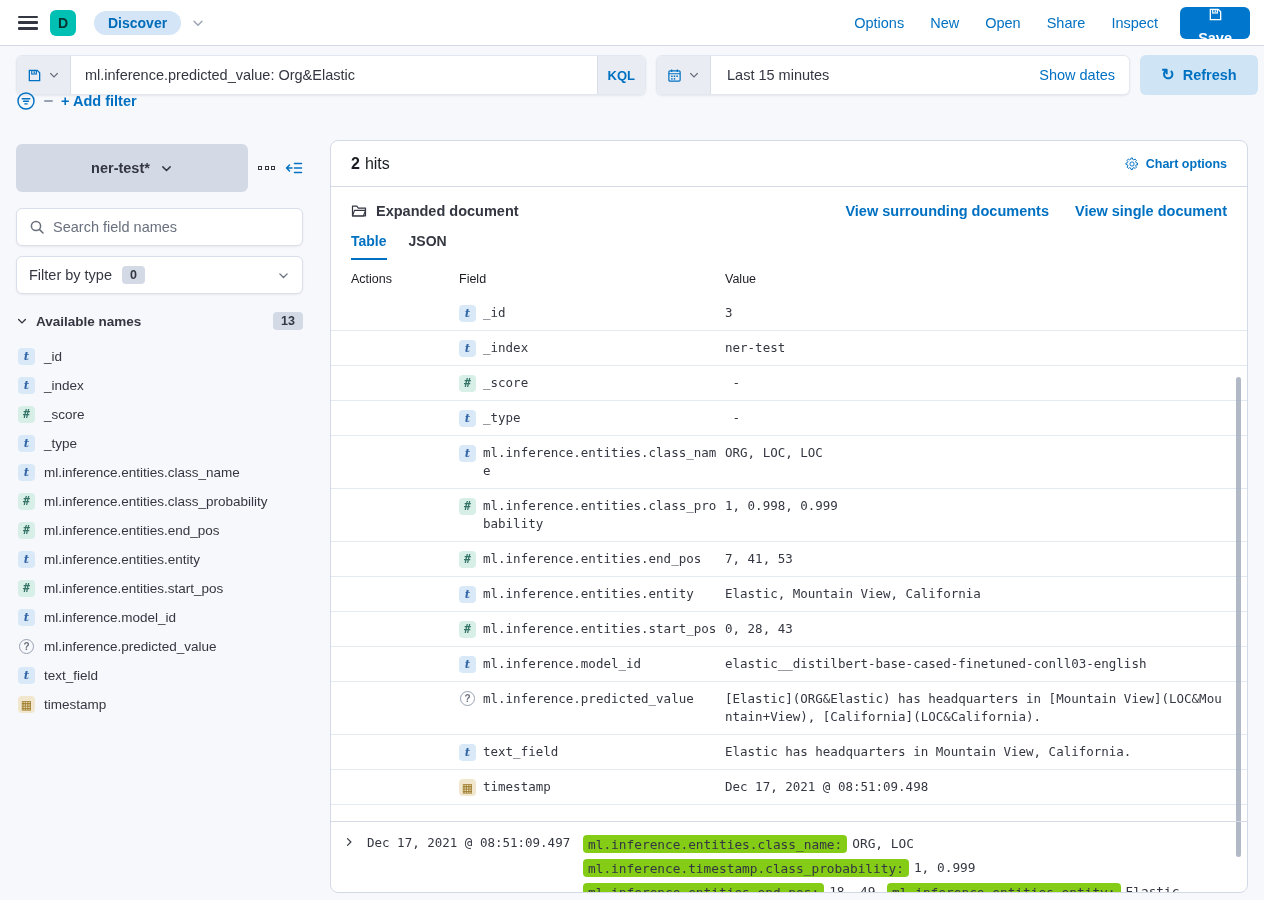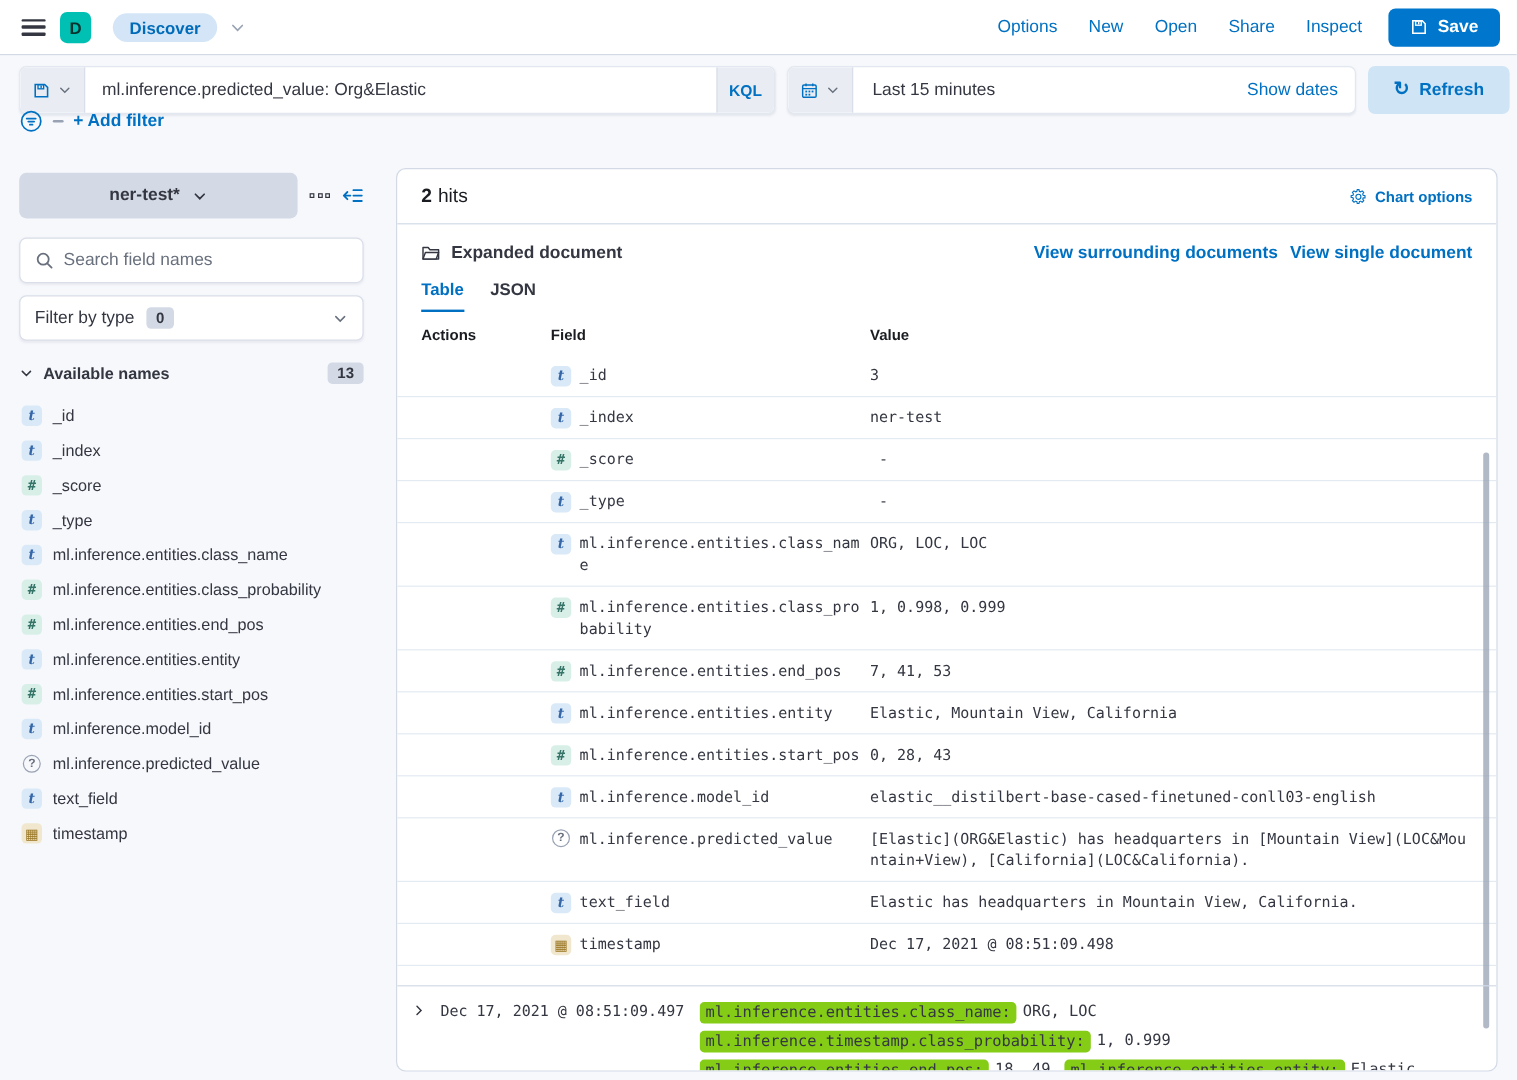--- a/index.html
+++ b/index.html
@@ -27,21 +27,21 @@
   .breadcrumb-pill {
     background:#d3e5f6; color:#006bb8; font-weight:600; font-size:14px;
     padding:4px 14px; border-radius:13px; cursor:pointer;
   }
   .crumb-chevron { margin-left:10px; display:inline-flex; }
   .header-right { margin-left:auto; display:flex; align-items:center; gap:26px; }
   .nav-link { color:#0071c2; font-weight:500; font-size:14.5px; cursor:pointer; }
   .save-btn {
     background:#0077cc; color:#fff; font-weight:600; font-size:14.5px;
     border:none; border-radius:6px; height:32px; padding:0 18px;
-    display:flex; align-items:center; gap:8px; cursor:pointer; margin-left:-4px;
+    display:flex; align-items:center; gap:8px; cursor:pointer; margin-left:-4px;flex-direction:column;
   }
 
   
   .query-row { position:absolute; top:55px; left:16px; width:1240px; height:40px; display:flex; gap:10px; }
   .query-bar {
     flex:0 0 630px; height:40px; background:#fff; border:1px solid #e3e8f0;
     border-radius:6px; display:flex; align-items:center; overflow:hidden;
     box-shadow:0 1px 2px rgba(152,162,179,.2);
   }
   .prepend, .append {
@@ -66,21 +66,21 @@
 
   
   .filter-row { position:absolute; top:91px; left:16px; display:flex; align-items:center; gap:8px; }
   .filter-dash { width:9px; height:2px; background:#98a2b3; border-radius:1px; }
   .add-filter { color:#0071c2; font-weight:600; font-size:14.5px; cursor:pointer; }
 
   
   .sidebar { position:absolute; top:144px; left:16px; width:287px; }
   .pattern-row { display:flex; align-items:center; gap:8px; }
   .pattern-pill {
-    flex:1; height:38px; background:#d3dae6; border-radius:6px;
+    flex:1; height:48px; background:#d3dae6; border-radius:6px;
     display:flex; align-items:center; justify-content:center; gap:10px;
     font-weight:700; font-size:14.5px; cursor:pointer;
   }
   .dots-icon { display:flex; gap:2.5px; cursor:pointer; padding:4px 2px;}
   .dots-icon span { width:4px; height:4px; border:1.3px solid #343741; display:block; }
   .collapse-icon { cursor:pointer; display:flex; }
   .field-search {
     margin-top:16px; height:38px; background:#fff; border:1px solid #d9dee8; border-radius:6px;
     display:flex; align-items:center; padding:0 12px; gap:8px; box-shadow:0 1px 2px rgba(152,162,179,.15);
   }
@@ -126,29 +126,29 @@
   .hits-bar {
     height:46px; border-bottom:1px solid #d3dae6; display:flex; align-items:center; padding:0 20px;
   }
   .hits-bar .hits-num { font-weight:700; font-size:16px; color:#1a1c21; }
   .hits-bar .hits-word { font-size:16px; color:#1a1c21; margin-left:5px; }
   .chart-options { margin-left:auto; display:flex; align-items:center; gap:7px; font-size:12.5px; font-weight:600; color:#0071c2; cursor:pointer; }
 
   .doc-section { padding:16px 0 0 0; position:relative; height:636px; }
   .doc-header { display:flex; align-items:center; padding:0 20px; }
   .doc-title { font-weight:700; font-size:14.5px; margin-left:9px; }
-  .doc-links { margin-left:auto; display:flex; gap:10px; }
+  .doc-links { margin-left:auto; display:flex; gap:26px; }
   .doc-links .link { font-weight:600; font-size:14.5px; }
   .tabs { display:flex; gap:22px; padding:0 20px; margin-top:14px; }
   .tab { font-weight:700; font-size:14px; padding-bottom:9px; cursor:pointer; color:#343741; }
   .tab.active { color:#0071c2; border-bottom:2.5px solid #0071c2; }
 
   .tbl-head {
     display:grid; grid-template-columns:100px 258px 1fr; column-gap:8px;
-    padding:12px 20px 10px 20px; font-weight:700; font-size:12.5px; color:#1a1c21;
+    padding:12px 20px 10px 20px; font-weight:400; font-size:12.5px; color:#1a1c21;
   }
   .tbl-row {
     display:grid; grid-template-columns:100px 258px 1fr; column-gap:8px;
     padding:8px 20px; border-bottom:1px solid #e4eaf2; align-items:start;
   }
   .tbl-row .fcell { display:flex; gap:7px; align-items:flex-start; }
   .tbl-row .fcell .type-icon { margin-top:1px; }
   .tbl-row .fcell .ftext {
     font-family:"DejaVu Sans Mono",monospace; font-size:12.5px; line-height:18px;
     word-break:break-all; white-space:pre-wrap; max-width:234px;

